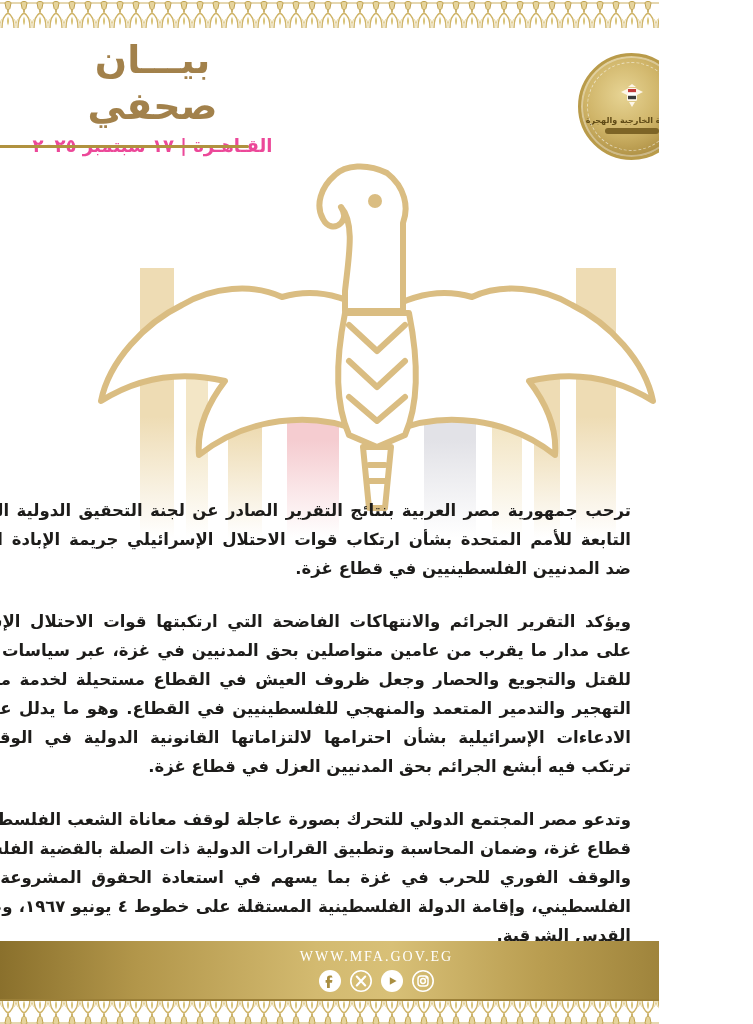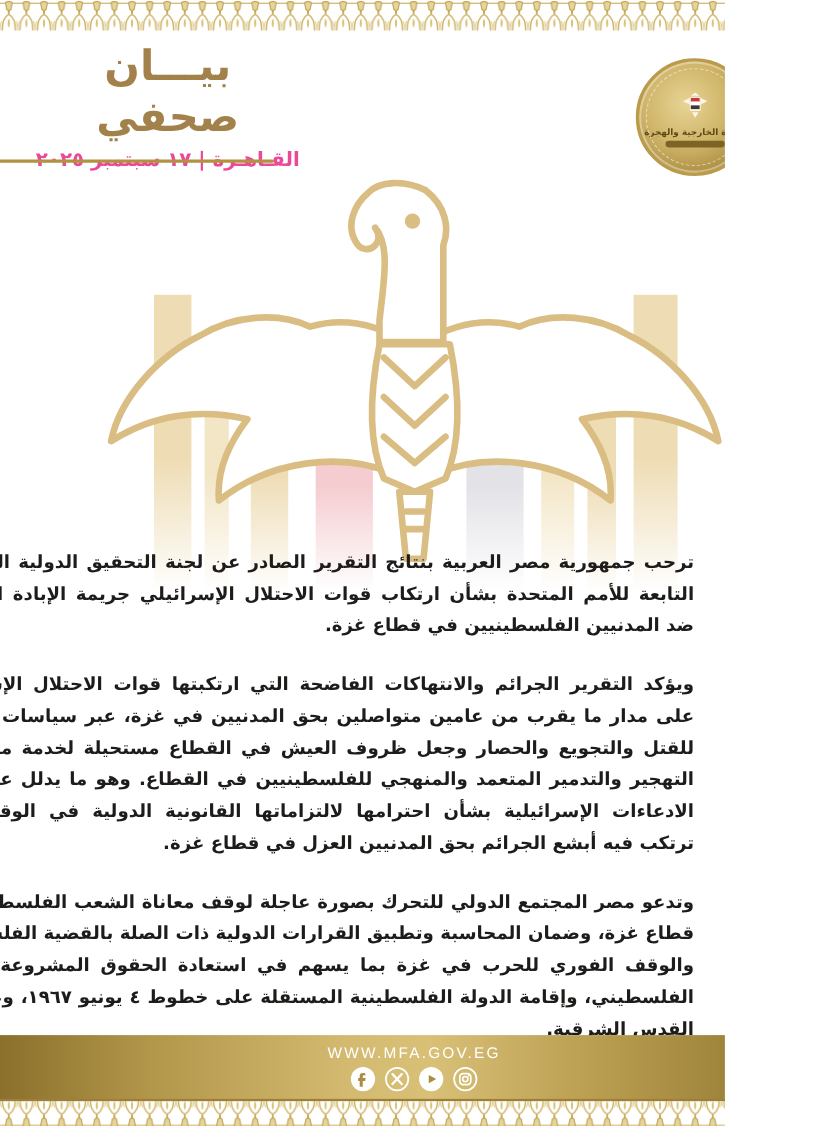--- a/index.html
+++ b/index.html
@@ -40,21 +40,21 @@
     position:absolute;top:496px;right:28px;width:697px;direction:rtl;
     color:#1d1c1a;font-weight:bold;font-size:16.5px;line-height:29px;text-align:justify;
   }
   .bodytext p{margin:0 0 24px 0;}
   
   .footer-bar{
     position:absolute;top:941px;left:0;width:753px;height:60px;
     background:linear-gradient(to right,#8a702c 0%,#b2964a 18%,#d3ba70 42%,#d8c077 52%,#b99d50 72%,#8a702c 100%);
     display:flex;flex-direction:column;align-items:center;justify-content:center;gap:4px;
   }
-  .website{font-family:Liberation Sans, sans-serif;color:#ffffff;font-size:14px;letter-spacing:2px;}
+  .website{font-family:Liberation Serif, serif;color:#ffffff;font-size:14px;letter-spacing:2px;}
   .social-row{display:flex;gap:7px;}
   .social-row svg{display:block;}
 </style>
 </head>
 <body>
 
 <div class="page">
 
   <div class="border-top">
     <svg width="753" height="28">

